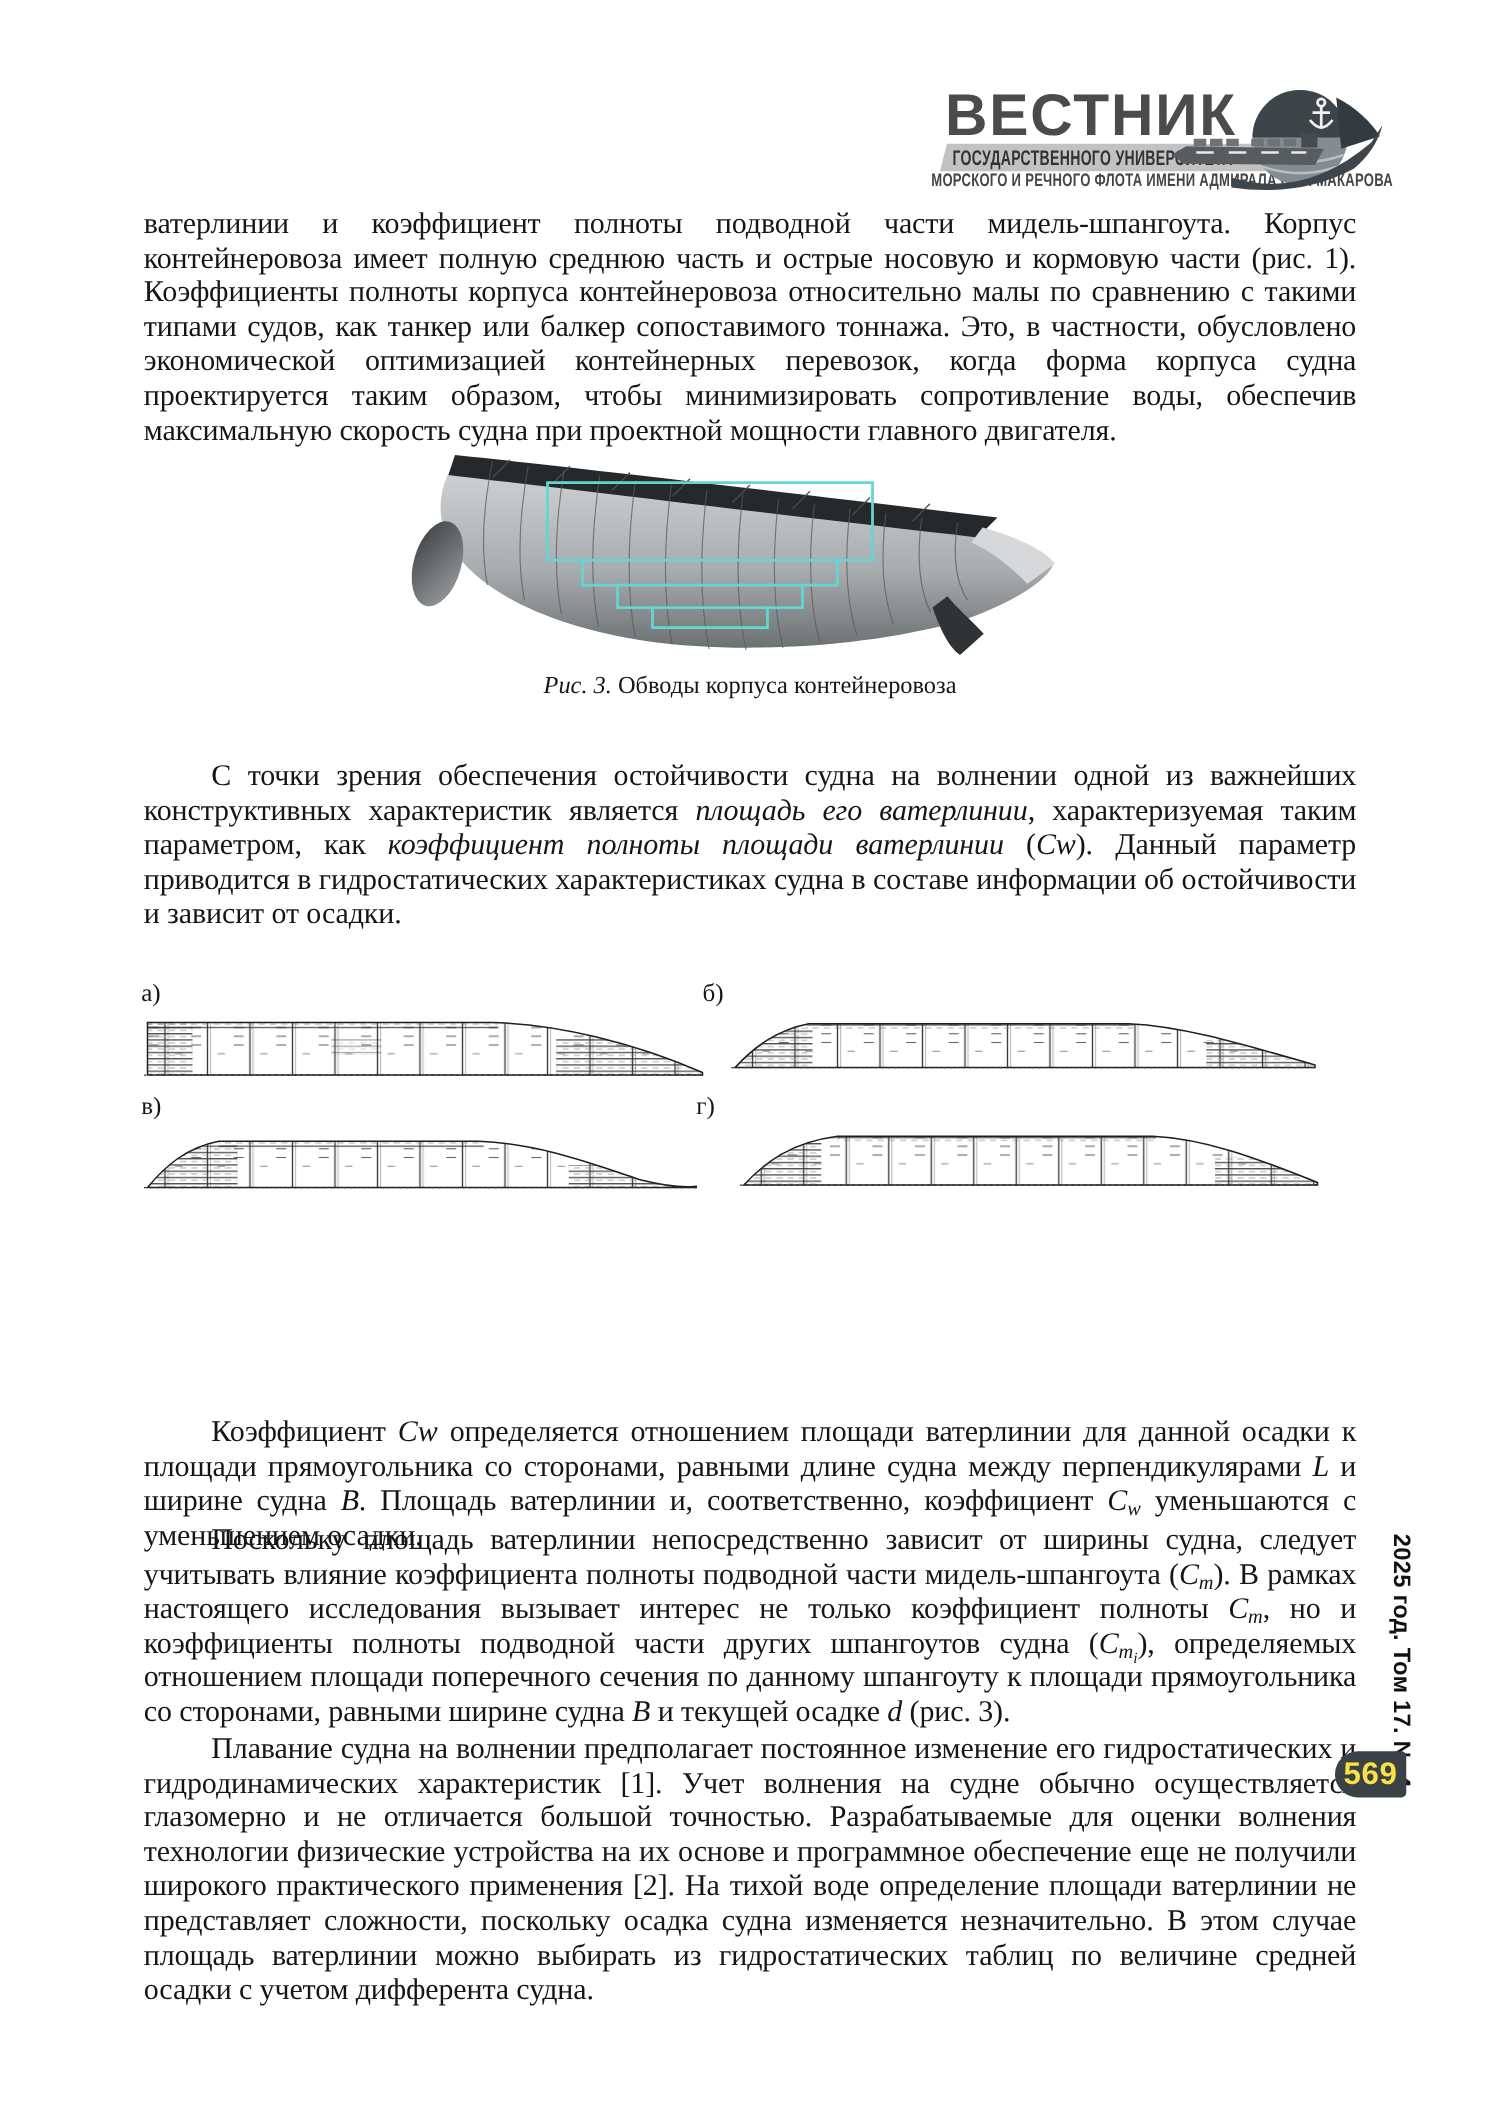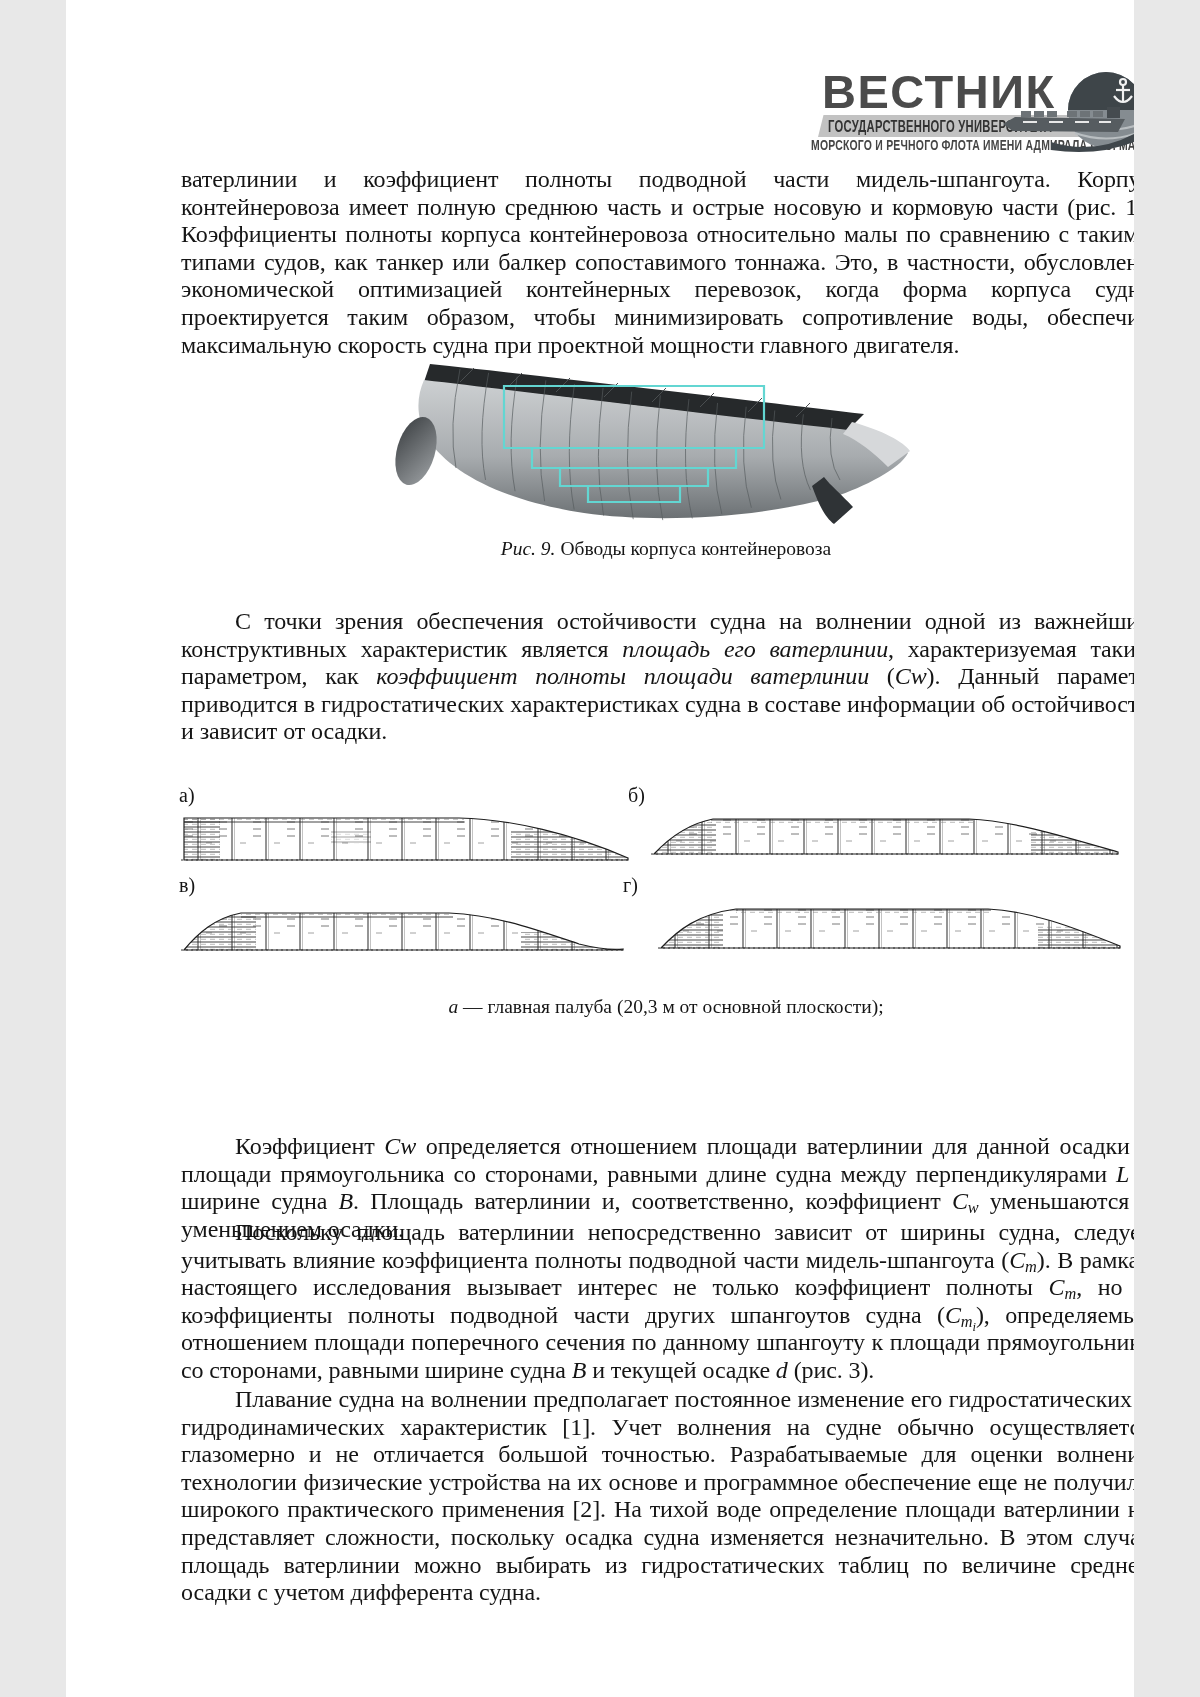--- a/index.html
+++ b/index.html
@@ -1,16 +1,16 @@
 <!DOCTYPE html>
 <html lang="ru"><head>
 <meta charset="utf-8">
 <style>
   html,body{margin:0;padding:0;background:#e8e8e8;}
-  .page{position:relative;width:1068px;height:1697px;background:#ffffff;overflow:hidden;
+  .page{position:relative;width:1200px;height:1697px;background:#ffffff;overflow:hidden;
         font-family:"Liberation Serif",serif;color:#151515;margin:0 auto;}
   .abs{position:absolute;}
   
   .para-slot{position:absolute;left:115px;width:970px;font-size:24px;line-height:27.6px;
              text-align:justify;letter-spacing:-0.1px;}
   .ind{text-indent:54px;}
   .it{font-style:italic;}
   .sb{font-size:68%;line-height:0;vertical-align:-4px;font-style:italic;}
   .sb2{font-size:52%;line-height:0;vertical-align:-8px;font-style:italic;}
   
@@ -160,21 +160,21 @@
 
     <g id="fig1-steps" stroke-width="2.2" fill="none" stroke="#63d6d2">
       <path d="M140,30 H400 V92 H372 V112 H344 V130 H316 V146 H224 V130 H196 V112 H168 V92 H140 Z"></path>
       <path d="M168,92 H372"></path>
       <path d="M196,112 H344"></path>
       <path d="M224,130 H316"></path>
     </g>
   </svg>
 
   <div class="caption" style="top:535px">
-    <em>Рис. 9.</em><span> Обводы корпуса контейнеровоза</span>
+    <em>Рис. 3.</em><span> Обводы корпуса контейнеровоза</span>
   </div>
 
   <span class="panel-label" style="left:113px;top:784px">а)</span>
   <span class="panel-label" style="left:562px;top:784px">б)</span>
   <span class="panel-label" style="left:113px;top:874px">в)</span>
   <span class="panel-label" style="left:557px;top:874px">г)</span>
 
   <svg class="abs" style="left:115px;top:810px" width="450" height="56" viewBox="0 0 450 56">
     <defs>
         <clipPath id="clipA">
@@ -234,19 +234,18 @@
       <rect x="0" y="0" width="465" height="56" fill="url(#pv)"></rect>
       <rect x="3" y="16" width="62" height="34" fill="url(#ph)"></rect>
       <rect x="78" y="11" width="255" height="5" fill="url(#ph)"></rect>
       <rect x="380" y="28" width="82" height="22" fill="url(#ph)"></rect>
     </g>
     <path d="M3,50 C20,32 40,16 78,11 L330,11 C372,13 412,28 462,48 L462,50 Z" fill="none" stroke="#1e1e1e" stroke-width="1.2"></path>
     <line x1="0" y1="50" x2="465" y2="50" stroke="#333" stroke-width="1" stroke-dasharray="2,3"></line>
   </svg>
 
   <div class="caption" style="top:993px">
-      <div class="capline"><em>а</em><span> — главная палуба (20,3 м от основной плоскости);</span></div>
     </div>
 
   <div class="sidebar-issue">2025 год. Том 17. № 4</div>
   <div class="page-badge" style="background: rgb(58, 66, 69);">569</div>
 
 </div>
 
 </body></html>

